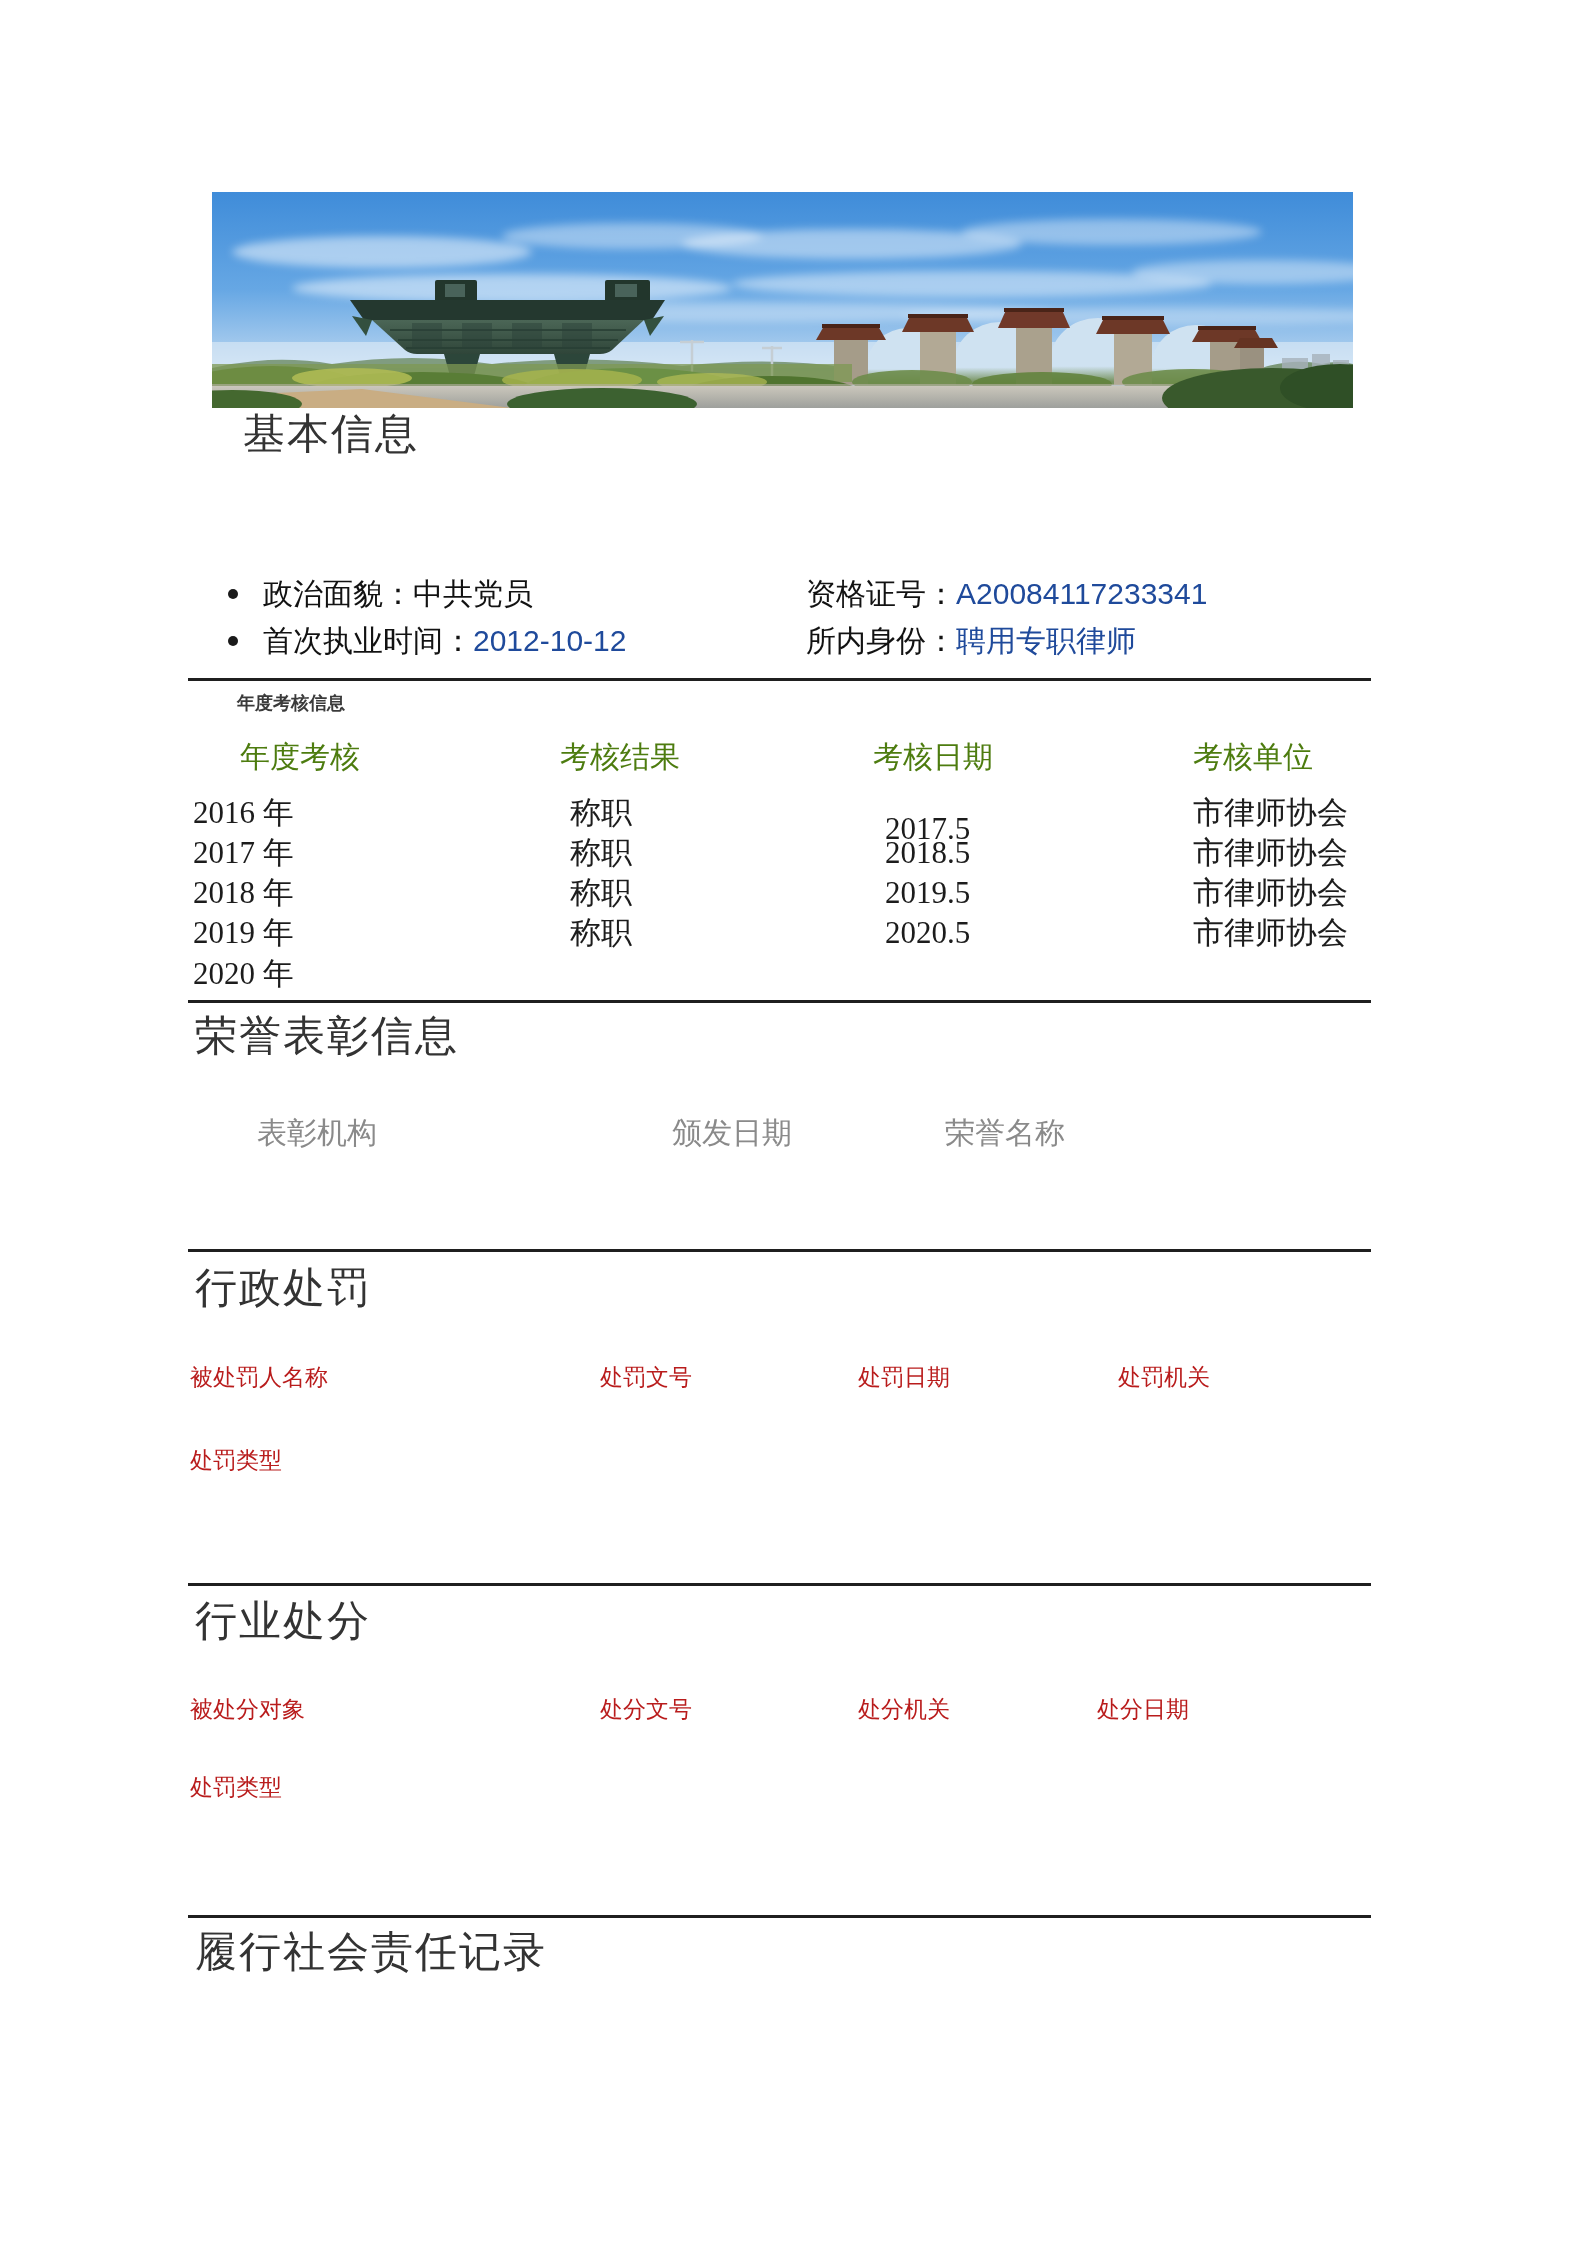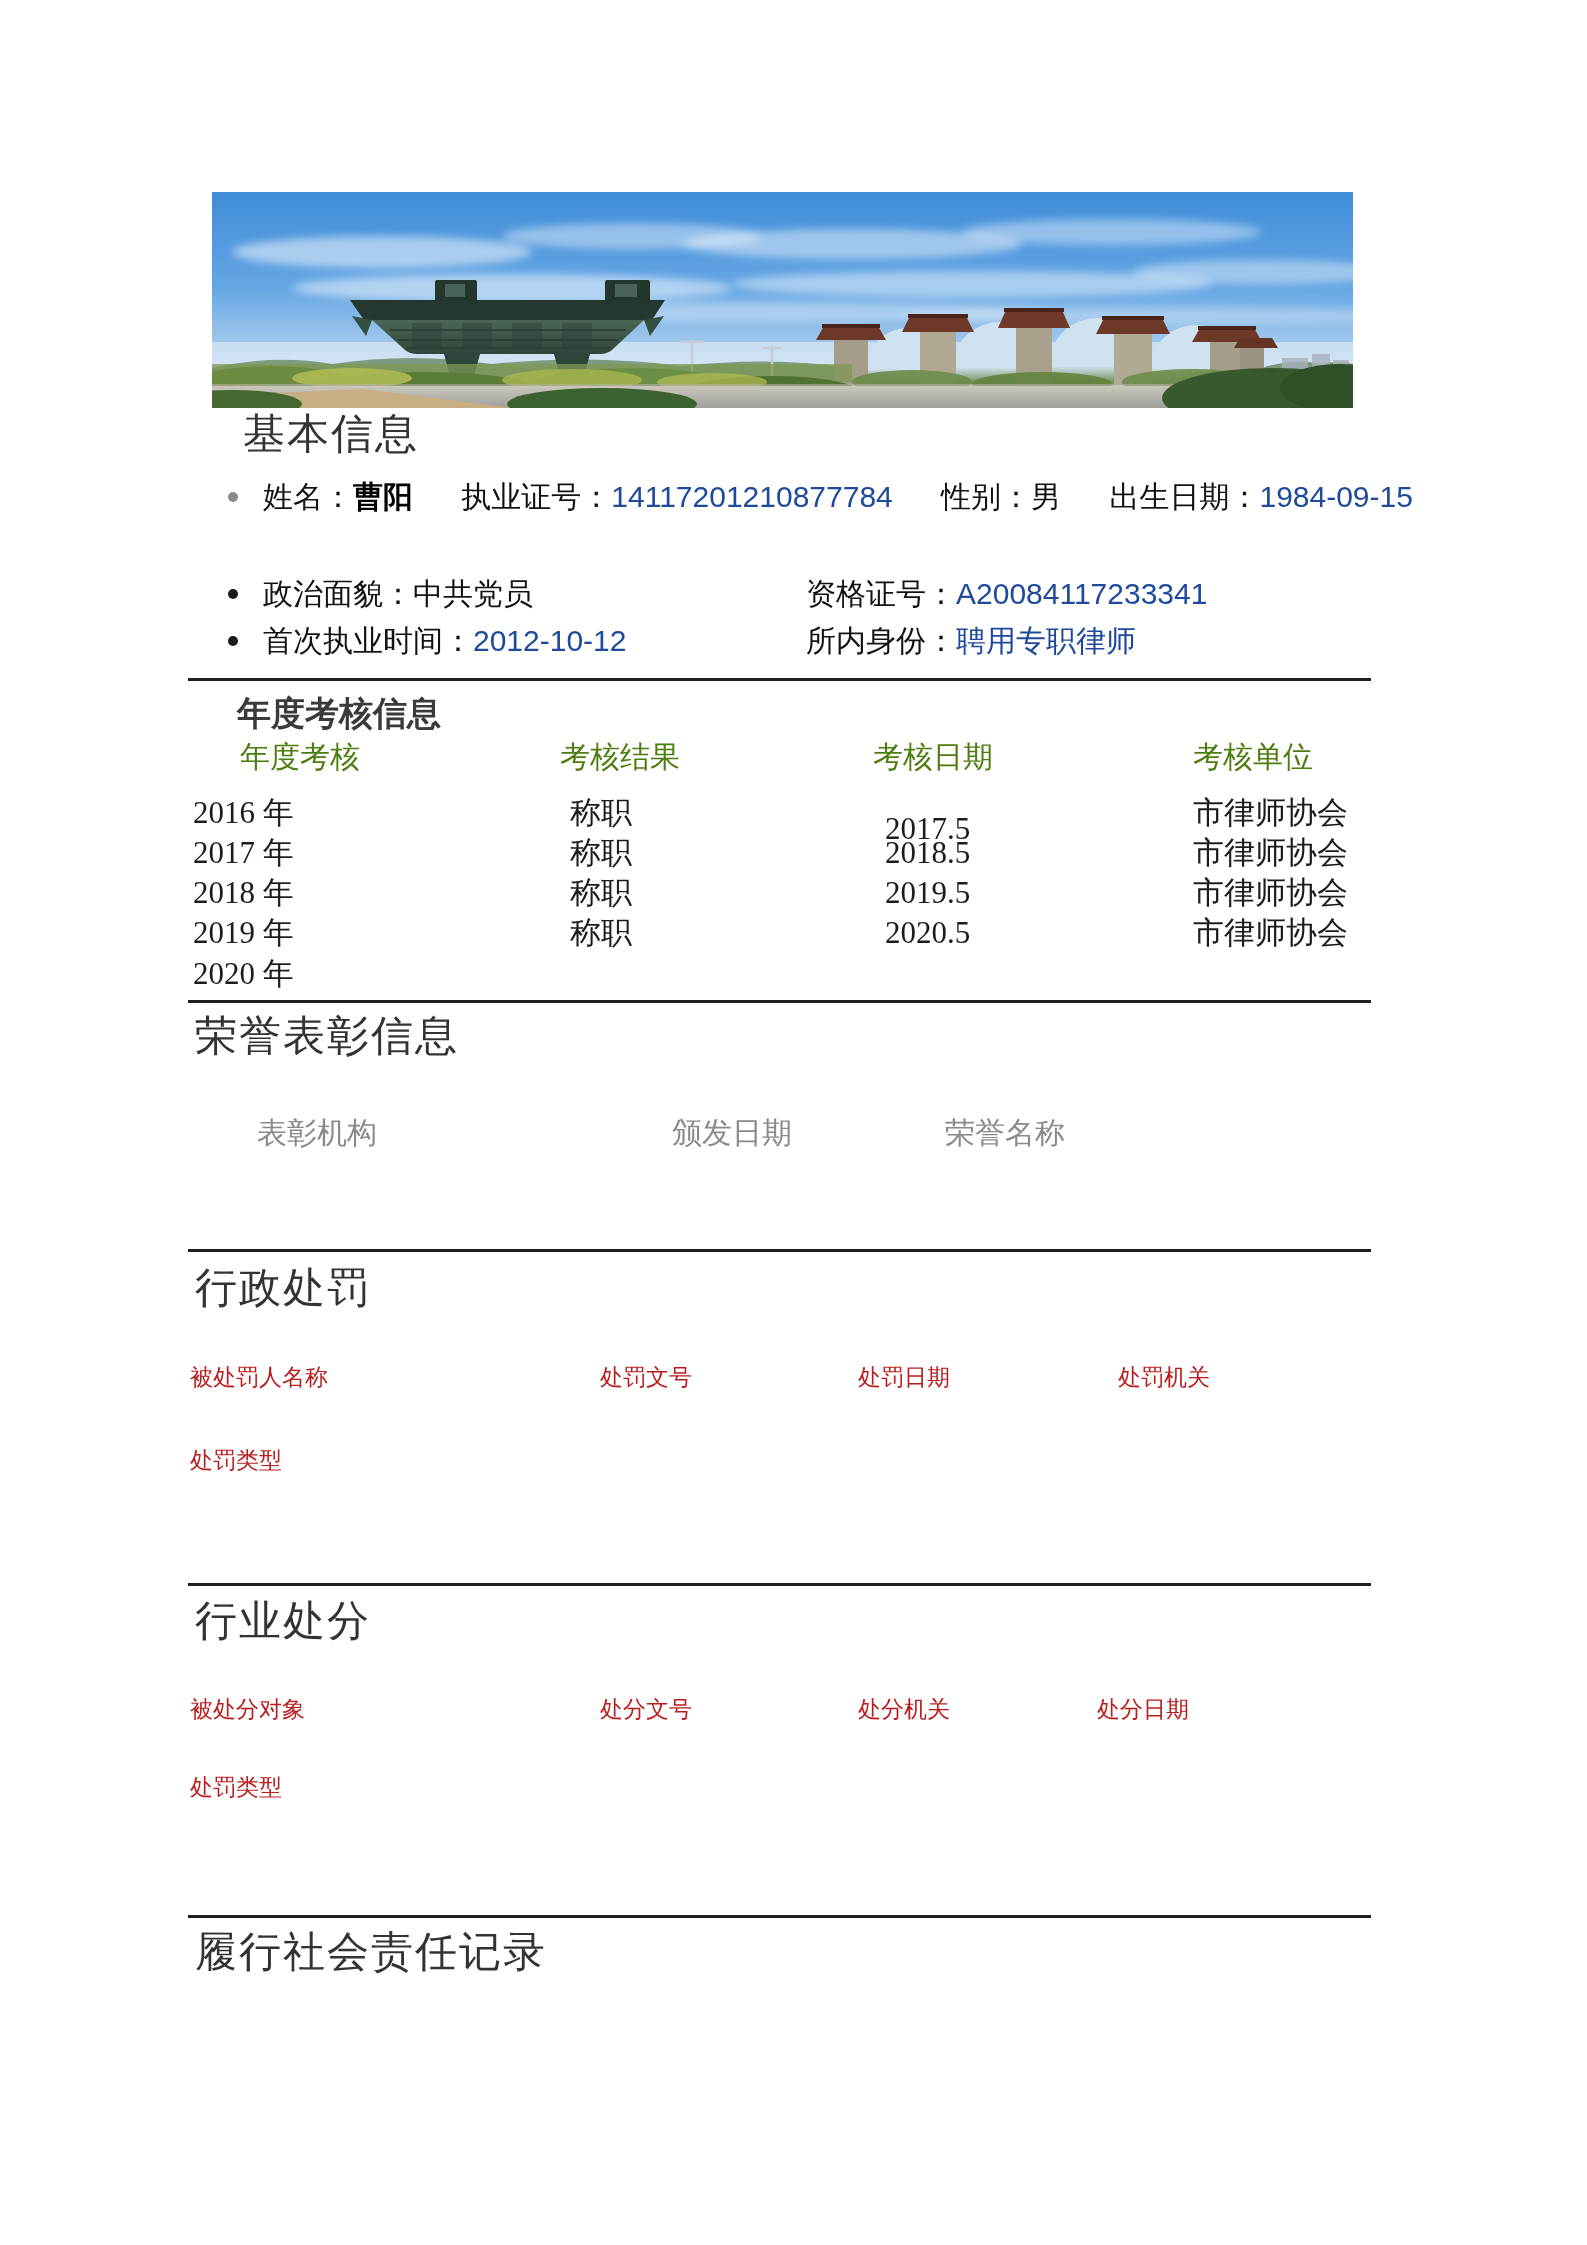--- a/index.html
+++ b/index.html
@@ -13,21 +13,21 @@
   .brow{font-size:30px;line-height:36px;color:#121212;white-space:nowrap;}
   .grp{margin-right:40px;}
   .bval-bold{font-weight:bold;color:#000;}
   .blue{color:#1F4A9B;}
   .dot{position:absolute;left:0;top:13px;width:10px;height:10px;border-radius:50%;background:#1a1a1a;}
   .dot-gray{background:#8a8a8a;}
   .btxt{margin-left:35px;}
   
   .divider{left:188px;width:1183px;height:0;border-top:3px solid #1f1f1f;}
   
-  .asslabel{font-size:34px;font-weight:600;color:#3a3a3a;white-space:nowrap;}
+  .asslabel{font-size:18px;font-weight:600;color:#3a3a3a;white-space:nowrap;}
   .ghead-a{font-size:30px;color:#4d7c0f;white-space:nowrap;}
   .ghead-h{font-size:30px;color:#8a8a8a;white-space:nowrap;}
   .ghead-p{font-size:23px;color:#b91c1c;white-space:nowrap;}
   .srow{font-family:"Liberation Serif","DejaVu Serif",serif;font-size:31px;line-height:38px;
         color:#1c1c1c;white-space:nowrap;}
   svg{display:block;}
 </style>
 </head>
 <body>
 
@@ -165,29 +165,20 @@
         <ellipse cx="390" cy="212" rx="95" ry="16" fill="#3c6130"></ellipse>
         <ellipse cx="1060" cy="206" rx="110" ry="30" fill="#39592c"></ellipse>
         <ellipse cx="1128" cy="196" rx="60" ry="24" fill="#2f4f26"></ellipse>
         <ellipse cx="20" cy="212" rx="70" ry="14" fill="#44682f"></ellipse>
       </g>
     </svg>
   </div>
 
   <div class="abs stitle" style="left:243px;top:410px;">基本信息</div>
 
-  <div class="abs brow" style="left:228px;top:479px;width:1143px;">
-    <span class="dot dot-gray"></span>
-    <span class="btxt">
-      <span class="grp"><span>姓名：</span><span class="bval-bold">曹阳</span></span>
-      <span class="grp"><span>执业证号：</span><span class="blue">14117201210877784</span></span>
-      <span class="grp"><span>性别：</span><span>男</span></span>
-      <span><span>出生日期：</span><span class="blue">1984-09-15</span></span>
-    </span>
-  </div>
 
 
   <div class="abs brow" style="left:228px;top:576px;width:1143px;">
     <span class="dot"></span>
     <span class="btxt"><span>政治面貌：</span><span>中共党员</span></span>
     <span class="abs" style="left:578px;top:0;"><span>资格证号：</span><span class="blue">A20084117233341</span></span>
   </div>
 
   <div class="abs brow" style="left:228px;top:623px;width:1143px;">
     <span class="dot"></span>

